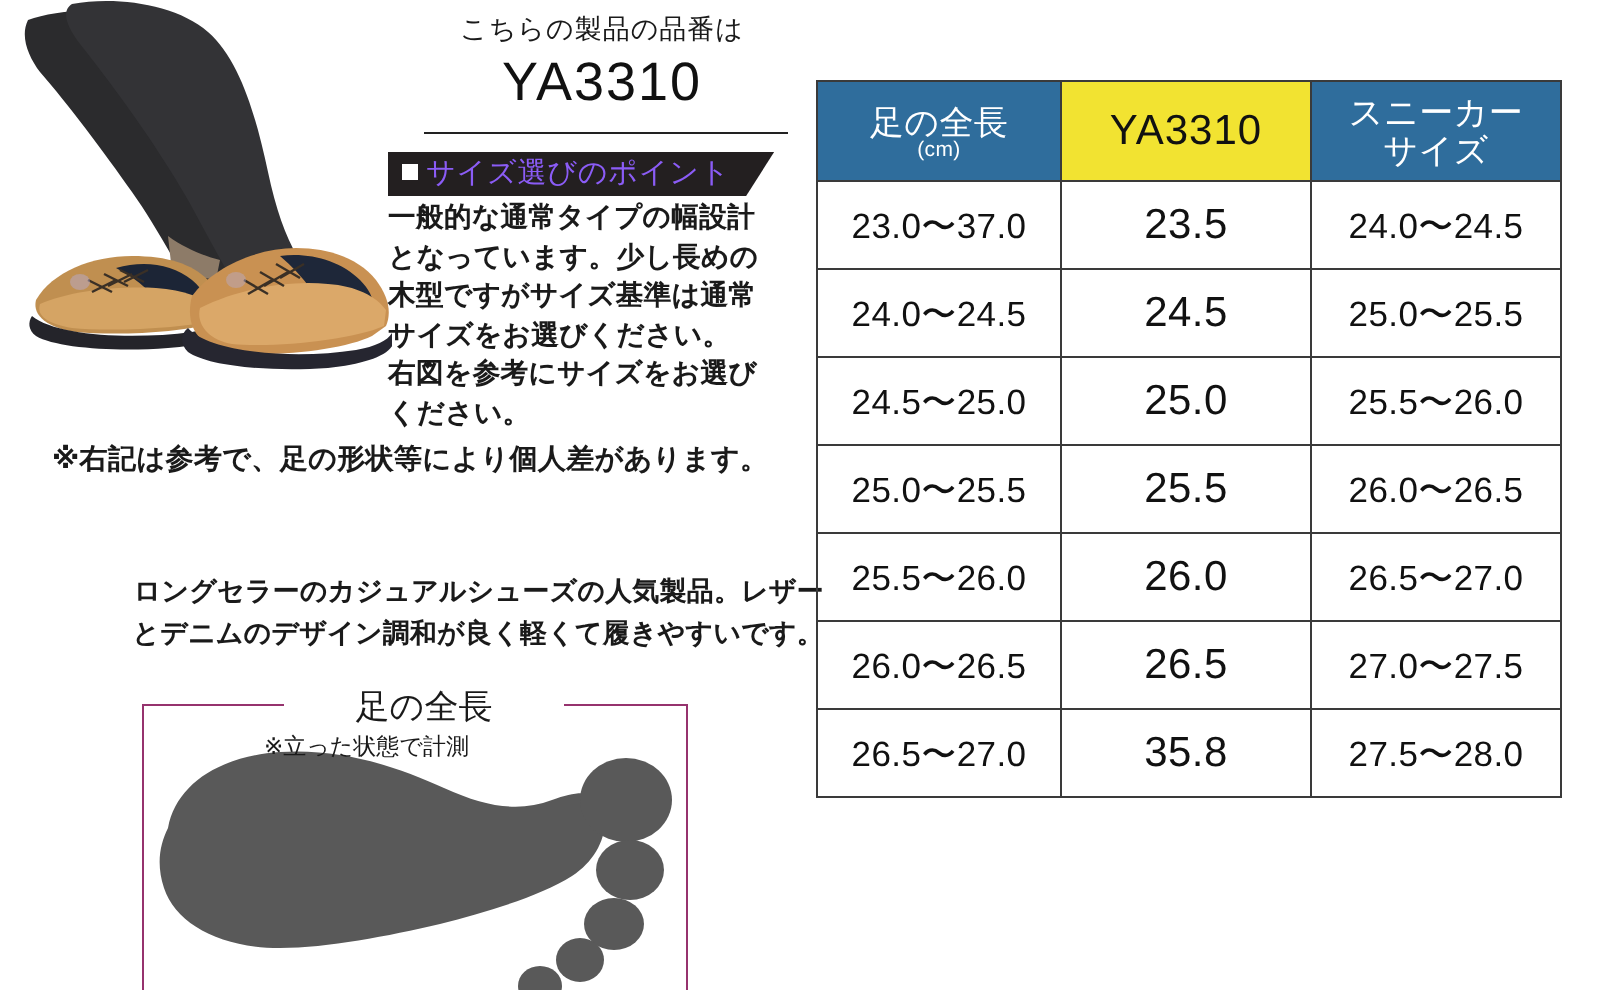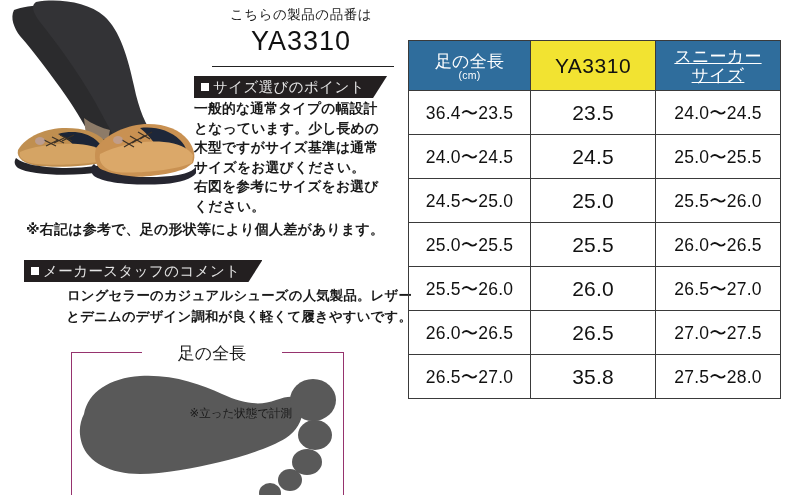--- a/index.html
+++ b/index.html
@@ -54,21 +54,21 @@
     width: 182px;
     height: 1px;
     background: #222222;
   }
 
   
   .banner {
     position: absolute;
     height: 22px;
     background: #231f20;
-    color: #e5e5e5;
+    color: #8b5cf6;
     font-size: 14.5px;
     line-height: 22px;
     padding: 0 22px 0 7px;
     white-space: nowrap;
     letter-spacing: 0.4px;
     -webkit-clip-path: polygon(0 0, 100% 0, calc(100% - 14px) 100%, 0 100%);
     clip-path: polygon(0 0, 100% 0, calc(100% - 14px) 100%, 0 100%);
   }
   .banner .sq {
     display: inline-block;
@@ -111,25 +111,24 @@
     font-size: 17px;
     color: #1a1a1a;
     background: #ffffff;
     padding: 0 6px;
     white-space: nowrap;
   }
   .foot-sub {
     position: absolute;
     left: 132px; top: 366px;
     width: 160px;
-    text-align: right;
+    text-align: left;
     font-size: 11.5px;
     color: #1a1a1a;
     white-space: nowrap;
-    margin-top: 40px;
   }
   .foot-art {
     position: absolute;
     left: 48px; top: 352px;
     width: 320px; height: 143px;
   }
   .foot-art svg { display:block; width:320px; height:143px; }
 
   
   .sizetable {
@@ -164,21 +163,20 @@
   th.head-blue .unit {
     display: block;
     font-size: 10.5px;
     line-height: 10px;
     margin-top: -2px;
     font-weight: normal;
   }
   th.head-blue .two {
     display: block;
     line-height: 19px;
-    text-decoration: underline;
   }
   th.head-yellow {
     background: #f2e331;
     color: #111111;
     font-size: 21px;
     letter-spacing: 0.5px;
   }
   td.cell-mid { font-size: 21px; }
 </style>
 </head>
@@ -257,23 +255,20 @@
   </div>
   <div class="para" id="para-size">一般的な通常タイプの幅設計
 となっています。少し長めの
 木型ですがサイズ基準は通常
 サイズをお選びください。
 右図を参考にサイズをお選び
 ください。</div>
 
   <div class="para" id="para-note">※右記は参考で、足の形状等により個人差があります。</div>
 
-  <div class="banner" id="banner-maker">
-    <span class="sq"></span><span>メーカースタッフのコメント</span>
-  </div>
   <div class="para" id="para-maker">ロングセラーのカジュアルシューズの人気製品。レザー
 とデニムのデザイン調和が良く軽くて履きやすいです。</div>
 
   <div class="foot-frame"></div>
 
   <div class="foot-art">
     <svg viewBox="0 0 320 143" xmlns="http://www.w3.org/2000/svg">
 
       <path d="M36,62 C40,40 62,26 92,24 C124,22 152,32 174,42
                C196,52 212,54 228,48 C244,42 252,44 254,54
@@ -306,21 +301,21 @@
         </th>
         <th class="head-yellow">YA3310</th>
         <th class="head-blue">
           <span class="two">スニーカー</span>
           <span class="two">サイズ</span>
         </th>
       </tr>
     </thead>
     <tbody id="size-table-body">
         <tr>
-          <td>36.4〜23.5</td>
+          <td>23.0〜37.0</td>
           <td class="cell-mid">23.5</td>
           <td>24.0〜24.5</td>
         </tr>
         <tr>
           <td>24.0〜24.5</td>
           <td class="cell-mid">24.5</td>
           <td>25.0〜25.5</td>
         </tr>
         <tr>
           <td>24.5〜25.0</td>

